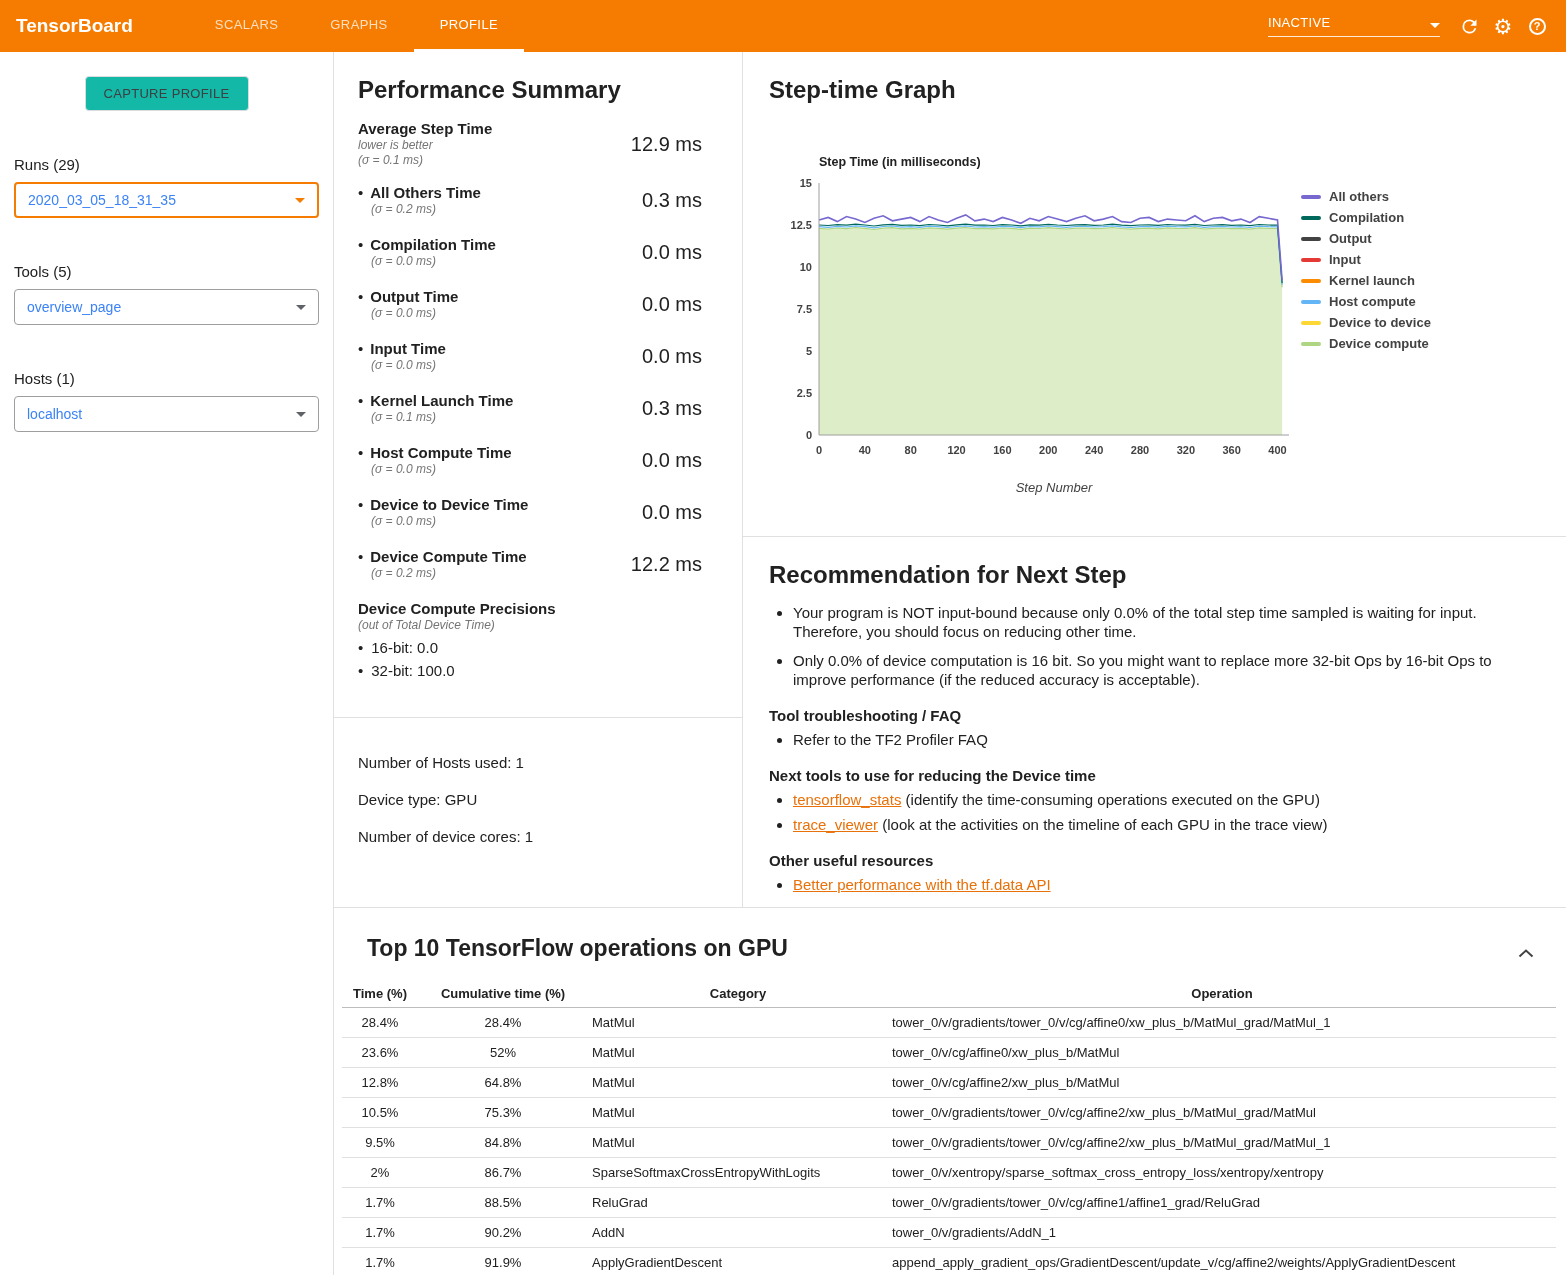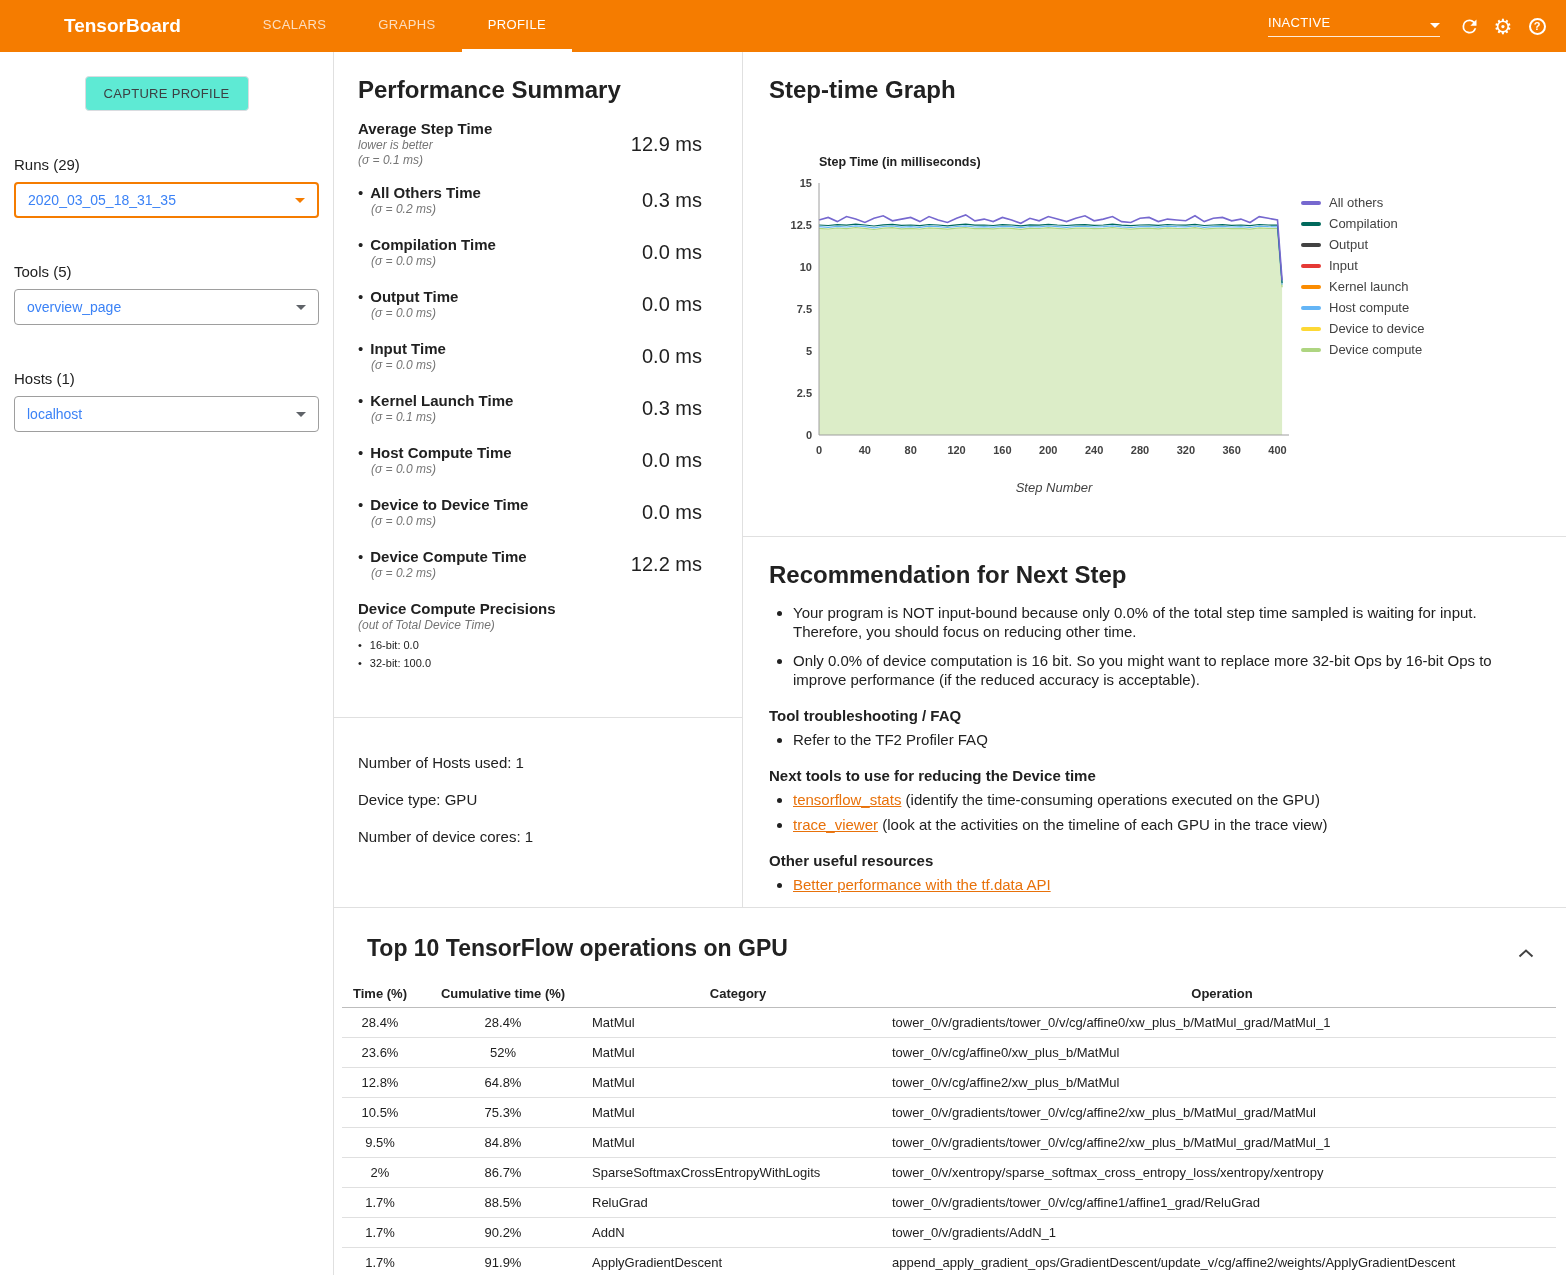--- a/index.html
+++ b/index.html
@@ -7,21 +7,21 @@
   body {
     width:1566px; height:1275px; overflow:hidden;
     font-family:"Liberation Sans", sans-serif;
     background:#fff; color:#212121;
   }
   
   header {
     height:52px; background:var(--accent,#f57c00);
     display:flex; align-items:stretch; padding:0 16px; color:#fff;
   }
-  .logo { font-size:19px; font-weight:bold; display:flex; align-items:center; margin-right:56px;margin-left:48px; }
+  .logo { font-size:19px; font-weight:bold; display:flex; align-items:center; margin-right:56px; }
   nav { display:flex; }
   .tab {
     display:flex; align-items:center; padding:12px 26px; font-size:13px; letter-spacing:.4px;
     color:rgba(255,255,255,.75); border-bottom:3px solid transparent; cursor:pointer;
   }
   .tab.active { color:#fff; border-bottom-color:#fff; }
   .header-right { margin-left:auto; display:flex; align-items:center; gap:8px; }
   .status-select {
     width:172px; display:flex; align-items:flex-end; justify-content:space-between;
     border-bottom:1px solid rgba(255,255,255,.85); padding-bottom:6px;
@@ -35,21 +35,21 @@
     display:flex; align-items:center; justify-content:center; }
   
   .layout { display:flex; height:1223px; }
   aside { width:334px; border-right:1px solid #e0e0e0; padding-top:24px; flex:none; }
   main { flex:1; display:flex; flex-direction:column; min-width:0; }
   .top { display:flex; height:855px; flex:none; }
   .col-a { width:409px; flex:none; border-right:1px solid #e0e0e0; display:flex; flex-direction:column; }
   .col-b { flex:1; min-width:0; }
   
   .capture-btn {
-    display:block; margin:0 auto; width:164px; height:35px; background:#5eead4;
+    display:block; margin:0 auto; width:164px; height:35px; background:#14b8a6;
     border:1px solid #dadce0; border-radius:4px; font-size:13px; letter-spacing:.3px;
     color:#3c4043; cursor:pointer; font-family:inherit;
   }
   .side-label { margin:45px 14px 9px; font-size:15px; color:#212121; }
   .select-box {
     margin:0 14px; height:36px; border:1px solid #9e9e9e; border-radius:4px;
     display:flex; align-items:center; justify-content:space-between;
     padding:0 12px; font-size:14px; color:#3b82f6; cursor:pointer;
   }
   .select-box.accent { border:2px solid var(--accent,#f57c00); }
@@ -60,33 +60,33 @@
   .avg-row { display:flex; justify-content:space-between; margin-top:16px; }
   .bold-label { font-weight:bold; font-size:15px; line-height:18px; }
   .note { font-style:italic; font-size:12px; color:#757575; line-height:15px; }
   .big-val { font-weight:normal; font-size:20px; align-self:center; white-space:nowrap; }
   .metrics { margin-top:16px; }
   .metric { display:flex; justify-content:space-between; margin-bottom:19px; }
   .m-label { font-weight:bold; font-size:15px; line-height:18px; }
   .m-label::before { content:"•"; margin-right:7px; font-weight:normal; }
   .m-sigma { font-style:italic; font-size:12px; color:#757575; margin-left:13px; line-height:15px; }
   .precisions { margin-top:2px; }
-  .prec-item { font-size:11px; margin-top:6px; }
+  .prec-item { font-size:15px; margin-top:6px; }
   .prec-item::before { content:"•"; margin-right:8px; }
   
   .run-env { padding:22px 24px 0; }
   .env-lines { margin-top:14px; }
   .env-line { font-size:15px; margin-bottom:20px; }
   
   .graph-sec { height:485px; border-bottom:1px solid #e0e0e0; position:relative; padding:24px 0 0 26px; }
   .chart-title { position:absolute; left:76px; top:103px; font-size:12.5px; font-weight:bold; color:#212121; }
   #step-chart { position:absolute; left:26px; top:123px; }
   .xaxis-label { position:absolute; left:76px; top:428px; width:470px; text-align:center;
     font-style:italic; font-size:13px; color:#424242; }
-  .legend { position:absolute; left:558px; top:140px; }
+  .legend { position:absolute; left:558px; top:134px;font-weight:bold; }
   .legend-item { display:flex; align-items:center; height:21px; }
   .swatch { width:20px; height:4px; border-radius:2px; margin-right:8px; flex:none; }
   .legend-label { font-size:13px; color:#424242; }
   
   .recommend { padding:24px 46px 0 26px; }
   .rec-list { margin:14px 0 0; padding-left:24px; }
   .rec-list li { font-size:15px; line-height:19px; margin-bottom:10px; }
   .sub-h { font-weight:bold; font-size:15px; margin-top:18px; }
   .sub-list { margin:6px 0 0; padding-left:24px; }
   .sub-list li { font-size:15px; line-height:19px; margin-bottom:6px; }

